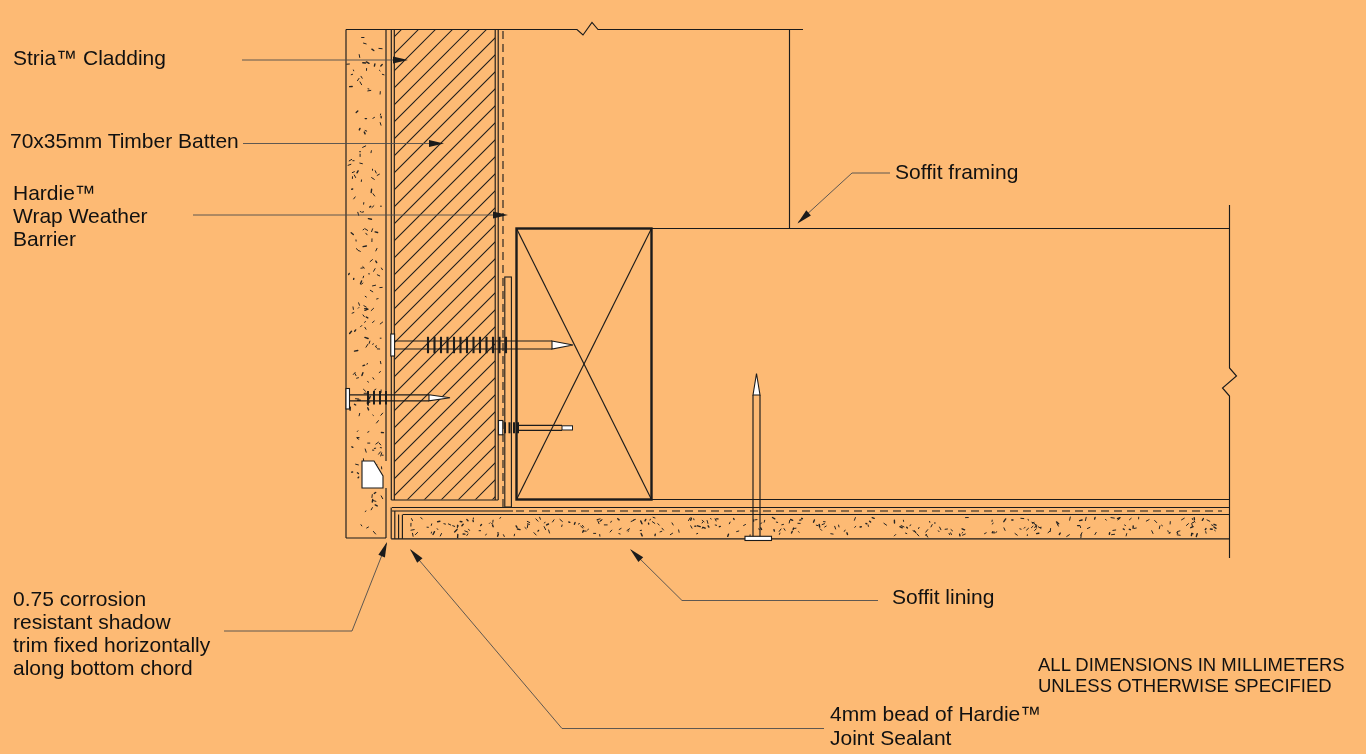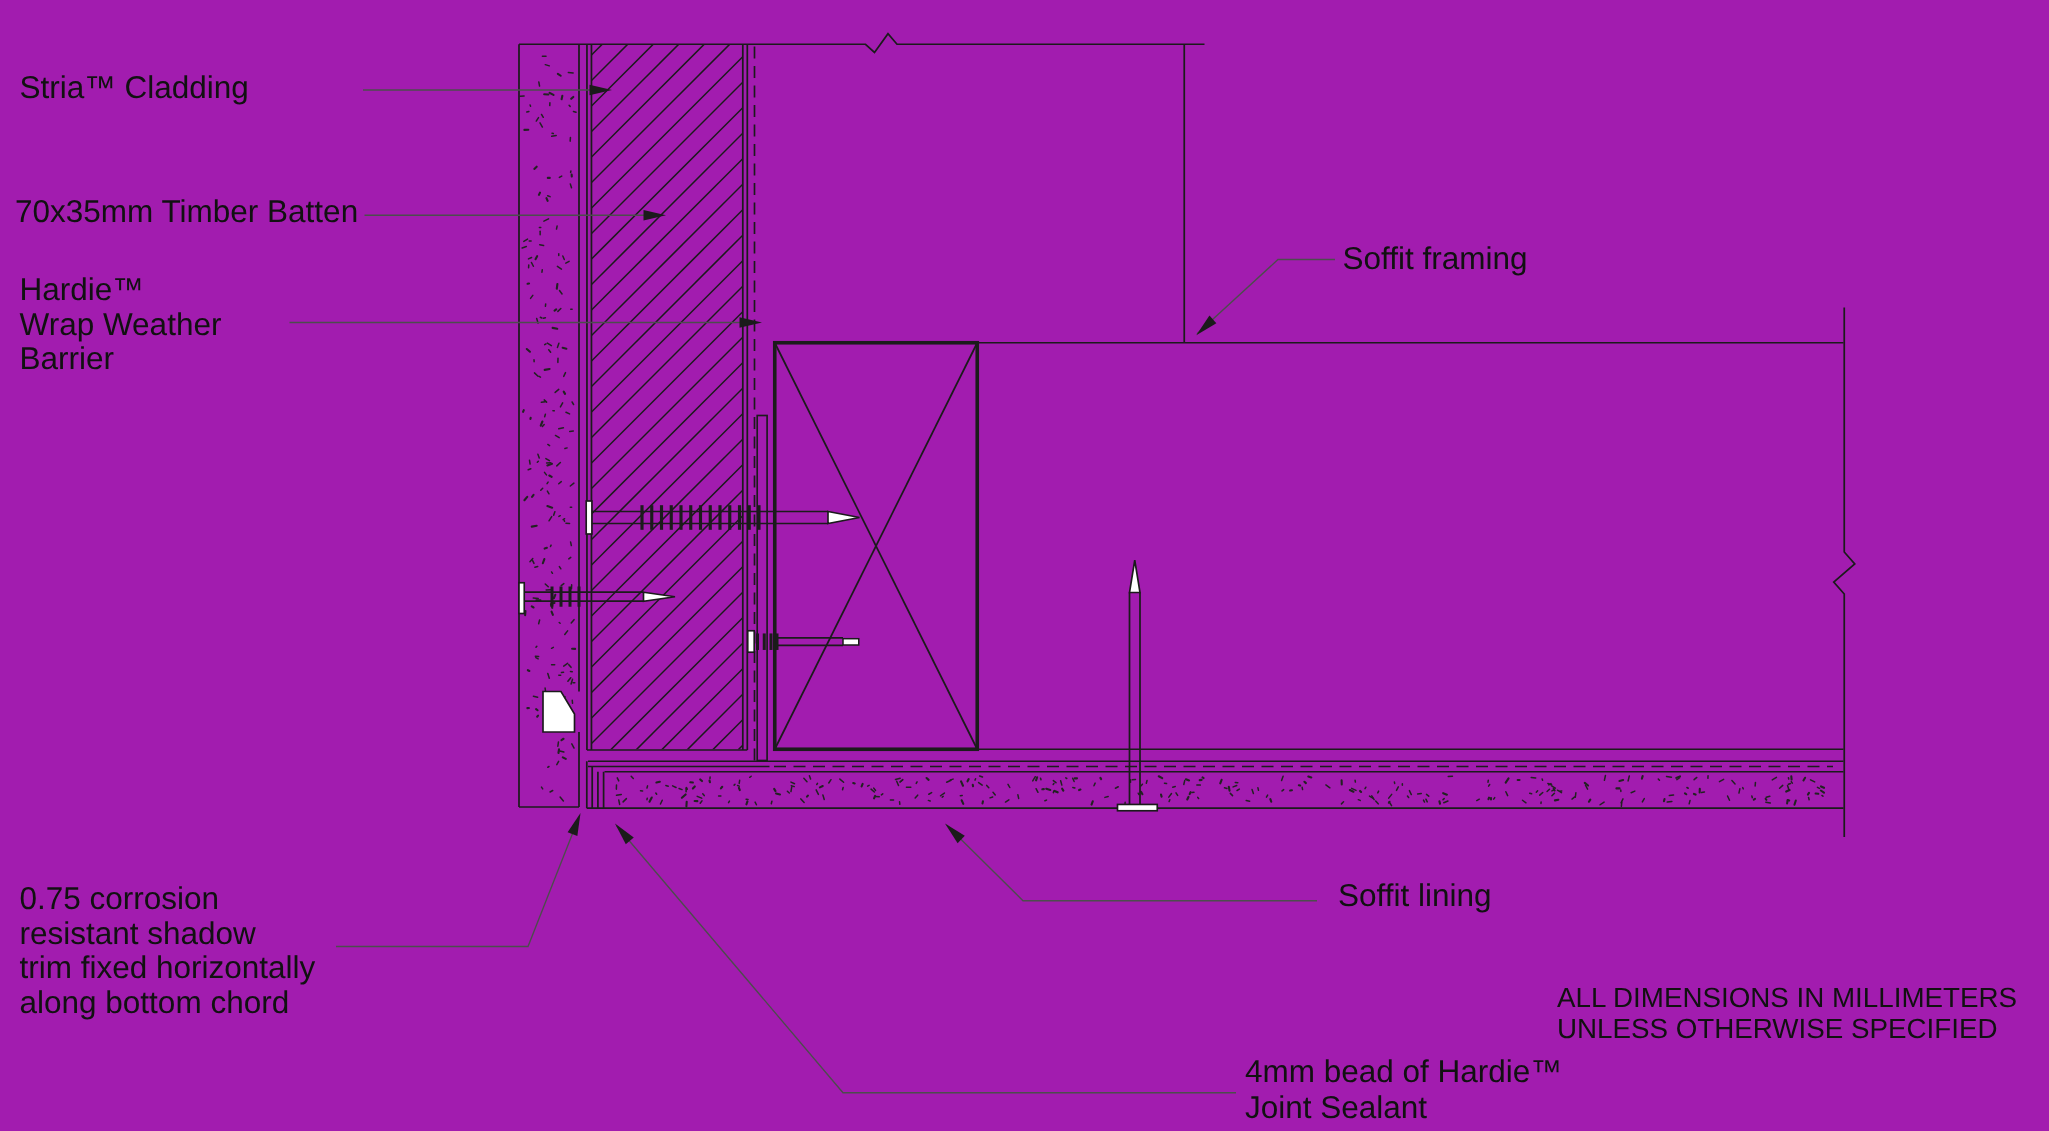--- a/index.html
+++ b/index.html
@@ -1,16 +1,16 @@
 <!DOCTYPE html>
 <html><head>
 <meta charset="utf-8">
 <style>
   html,body{margin:0;padding:0;background:#fff;}
-  .stage{position:relative;width:1366px;height:754px;background:#a21caf;overflow:hidden;
+  .stage{position:relative;width:1366px;height:754px;background:#fdba74;overflow:hidden;
          font-family:"Liberation Sans",sans-serif;}
   svg{position:absolute;left:0;top:0;}
   .lbl{font-family:"Liberation Sans",sans-serif;font-size:21px;fill:#111;}
   .note{font-family:"Liberation Sans",sans-serif;font-size:18.5px;fill:#111;}
   .ln{stroke:#1b1b1b;stroke-width:1.15;fill:none;}
   .thick{stroke:#1b1b1b;stroke-width:2.4;fill:none;}
   .leader{stroke:#4d4d4d;stroke-width:0.9;fill:none;}
   .arrow{fill:#1b1b1b;stroke:none;}
   .dash{stroke:#1b1b1b;stroke-width:1.1;fill:none;stroke-dasharray:8 5;}
 </style>

